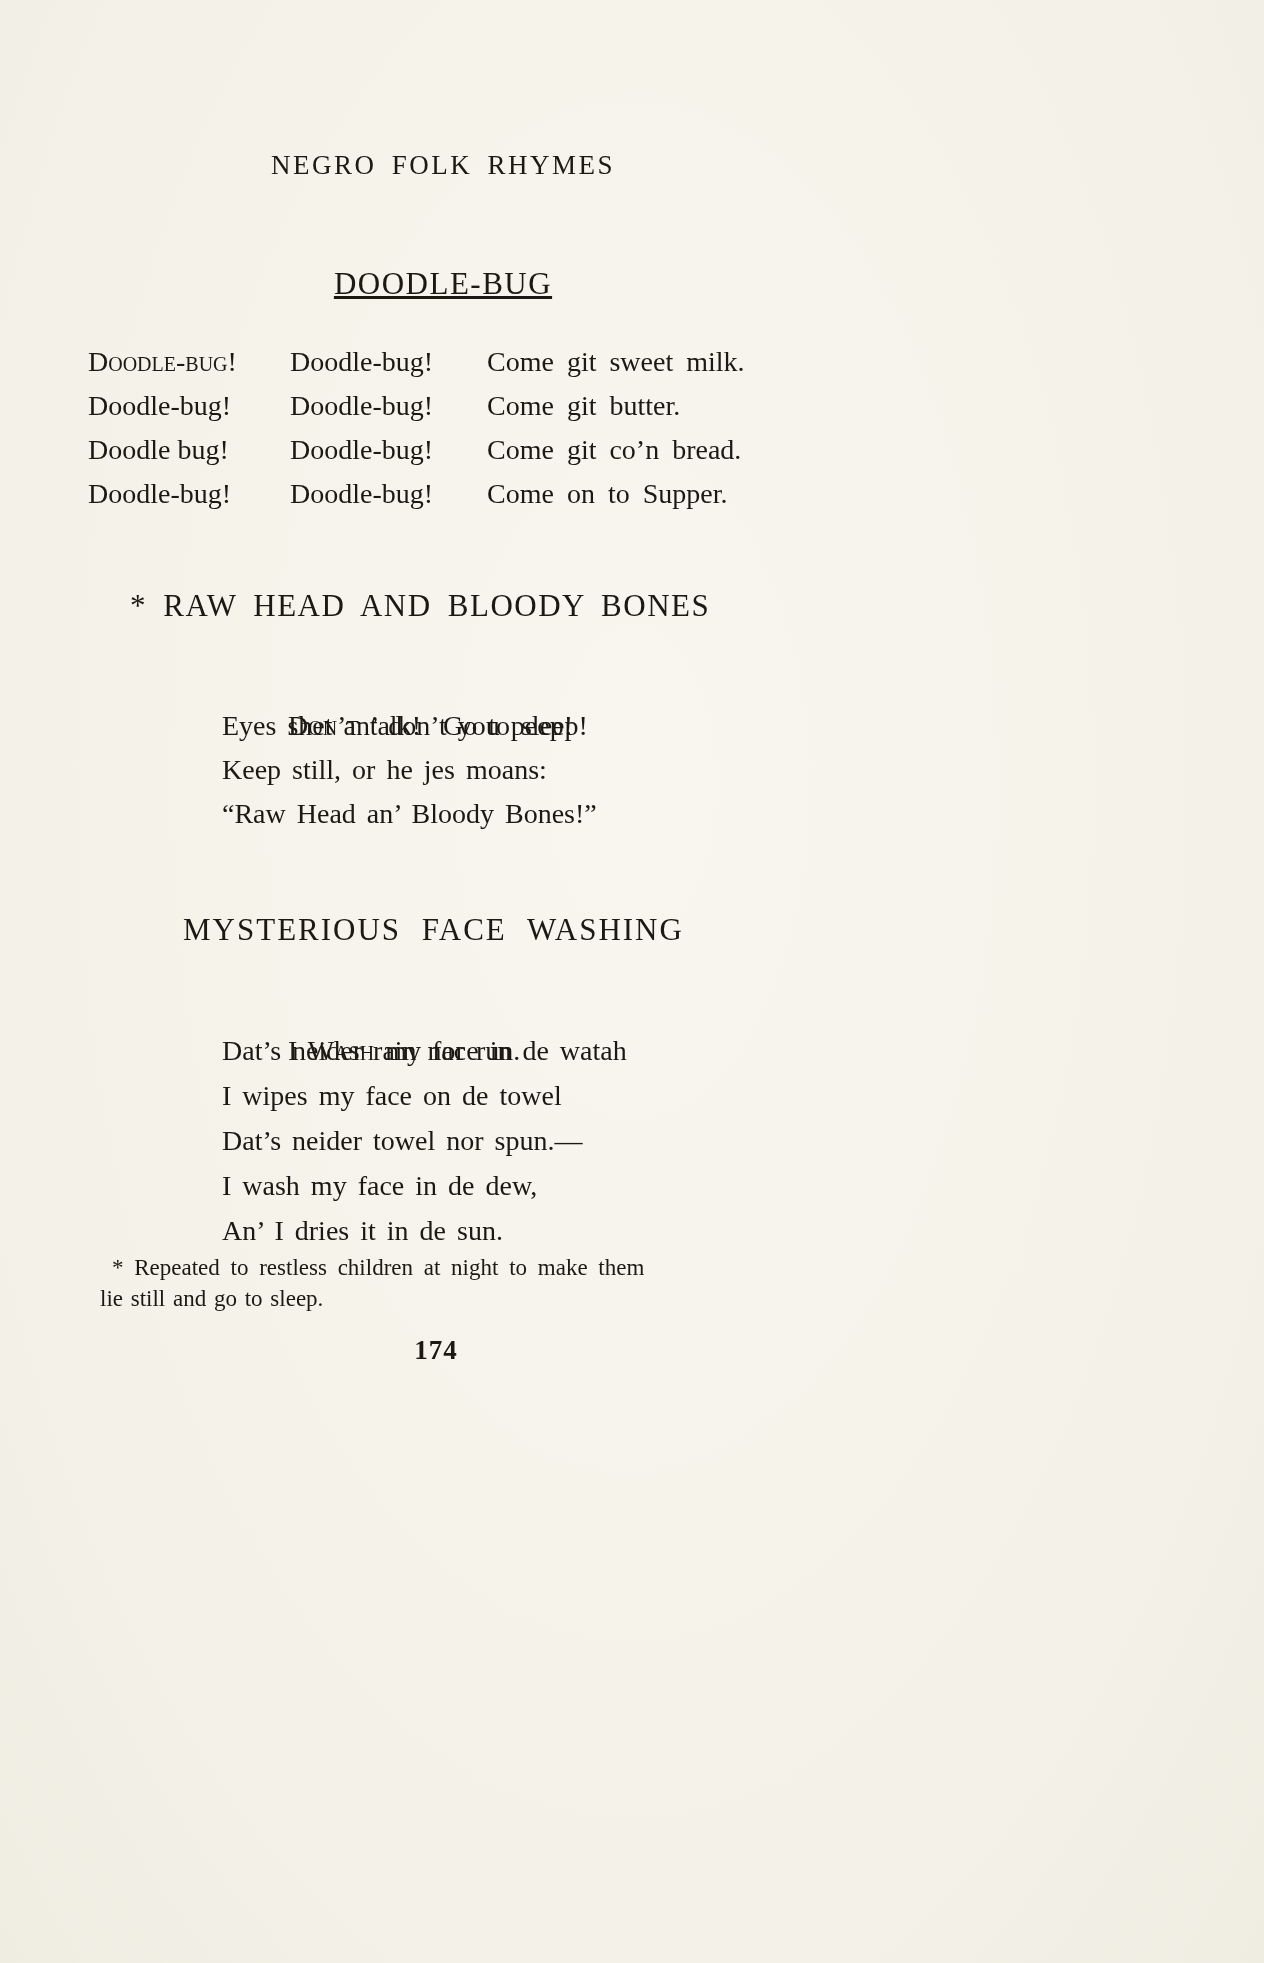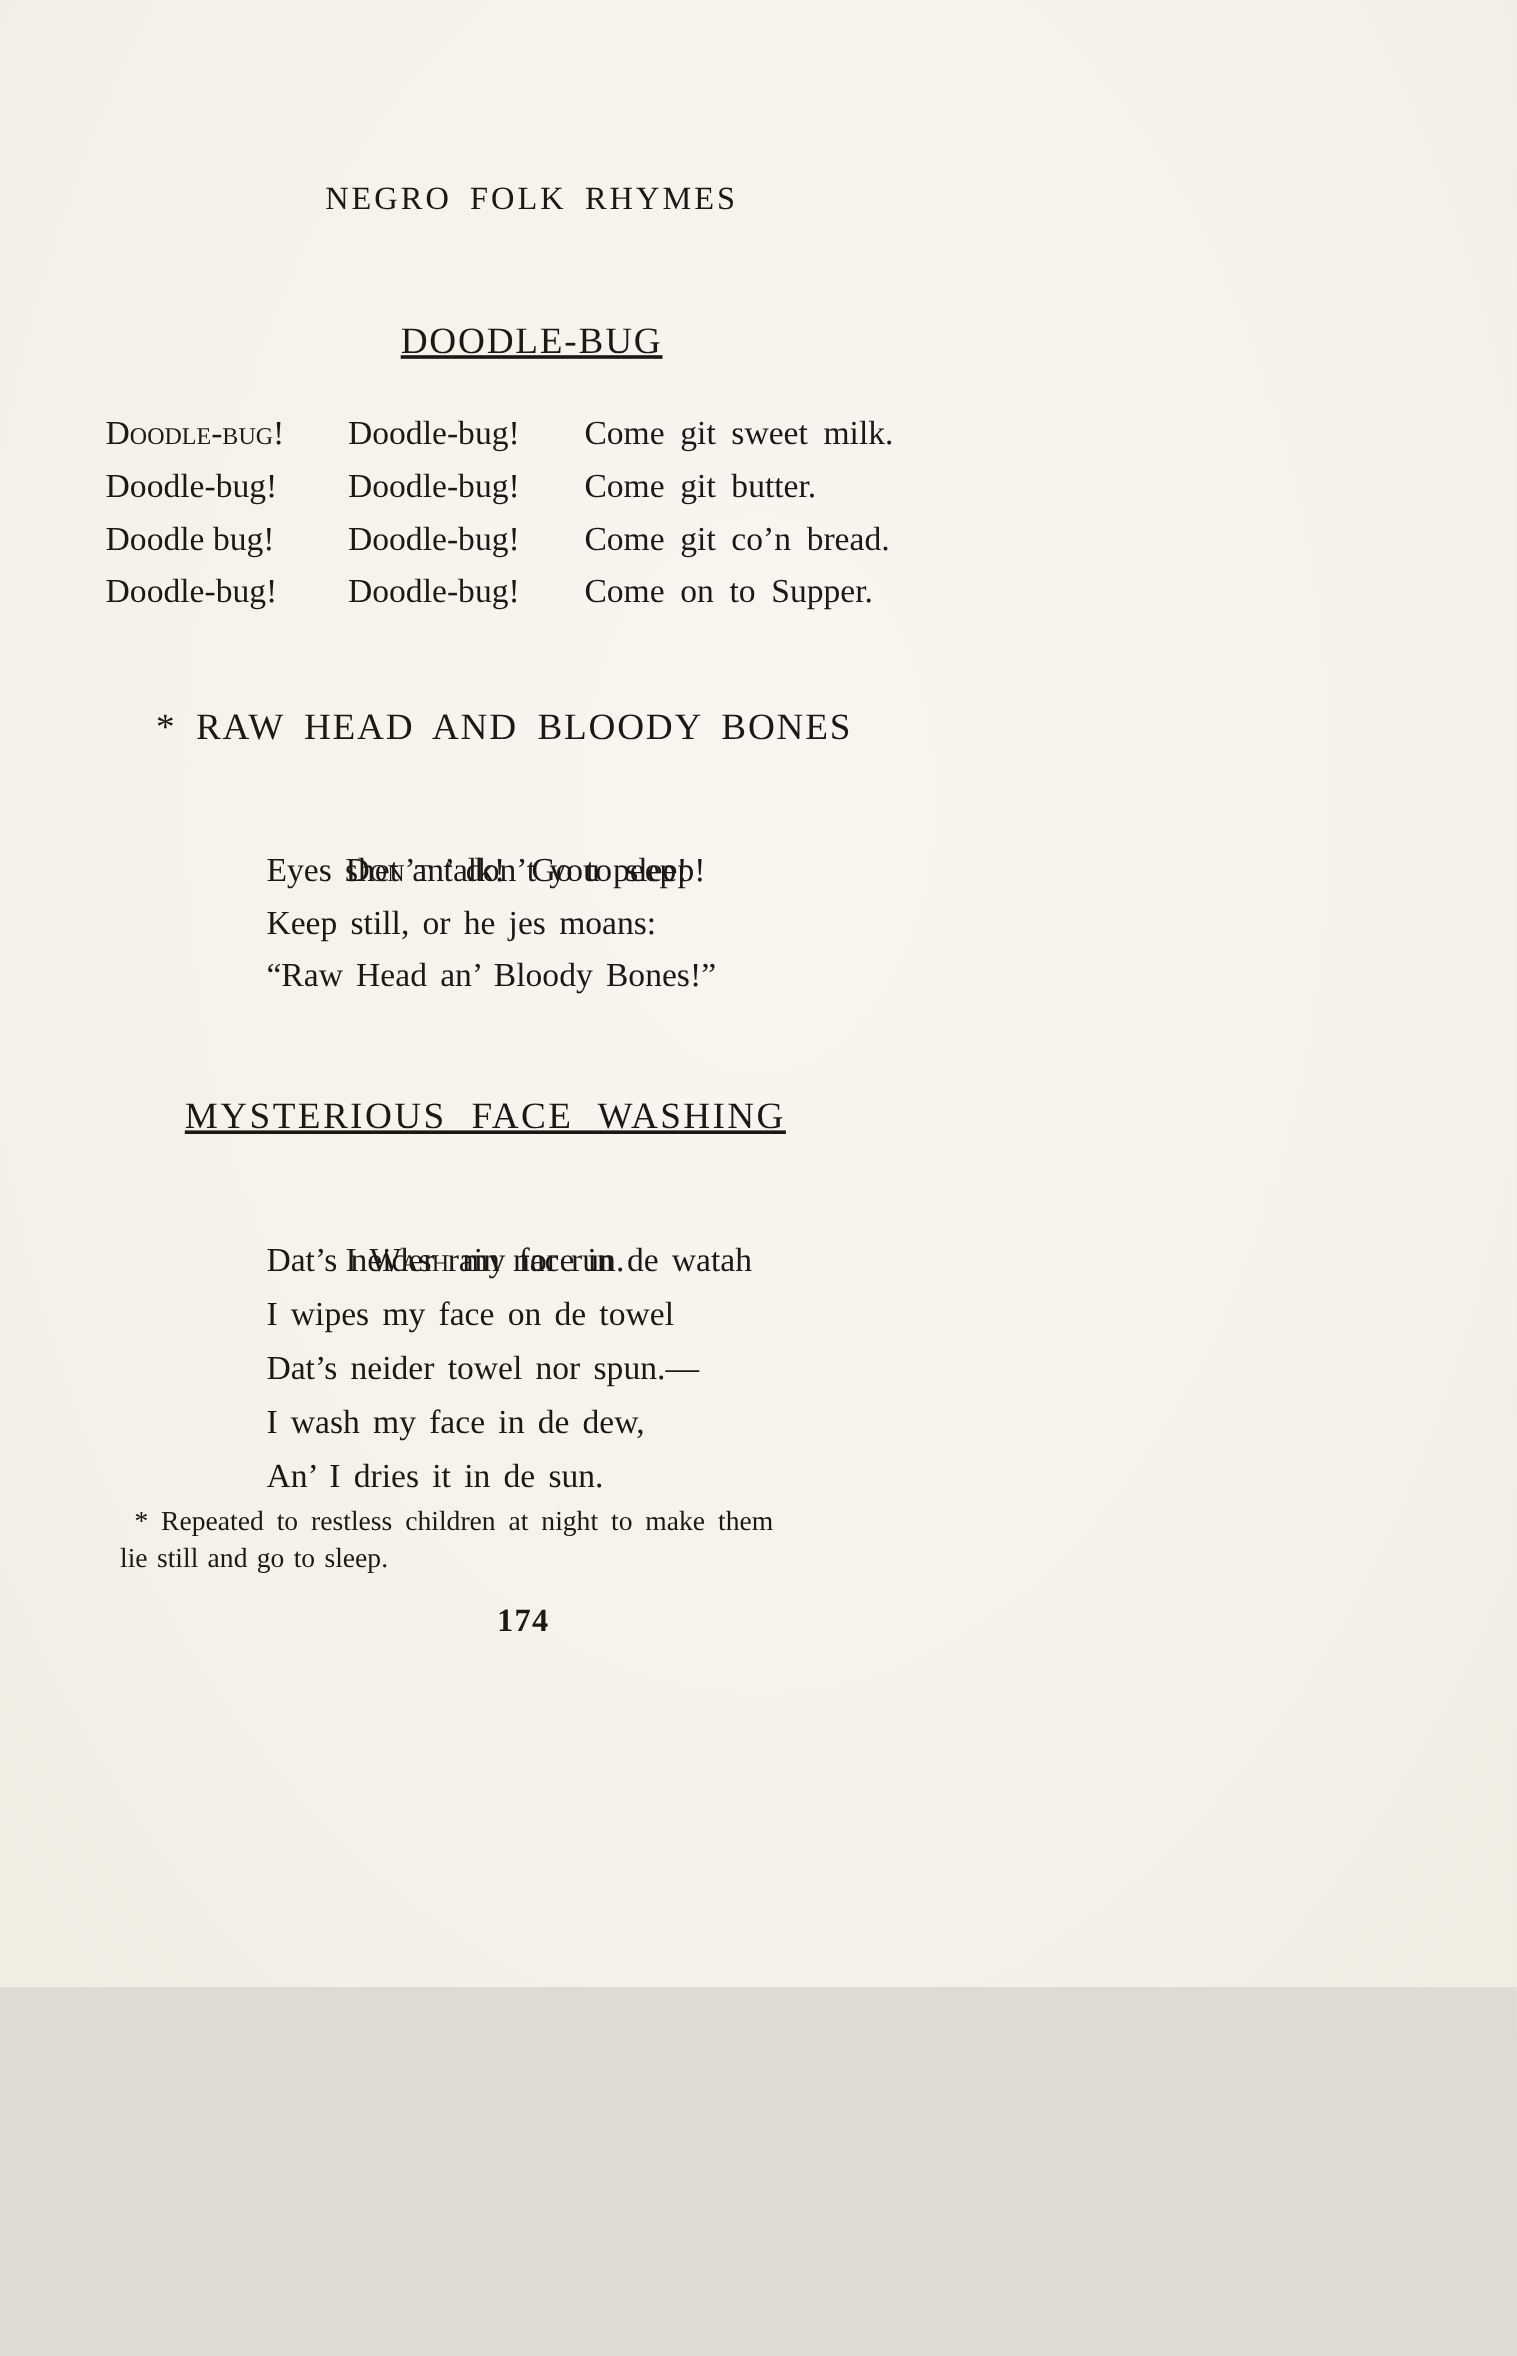--- a/index.html
+++ b/index.html
@@ -1,20 +1,20 @@
 <!DOCTYPE html>
 <html><head>
 <meta charset="utf-8">
 <style>
   * { box-sizing: border-box; }
   html, body { margin: 0; padding: 0; background: #dedbd2; }
   .page {
     position: relative;
     width: 1264px;
-    height: 1656px;
+    height: 1963px;
     margin: 0 auto;
     background: #f6f3eb;
     background-image: radial-gradient(ellipse at 50% 40%, #f8f6ef 0%, #f4f1e8 70%, #efece2 100%);
     font-family: "Liberation Serif", "DejaVu Serif", serif;
     color: #1c1914;
     overflow: hidden;
   }
   .center-col {
     position: absolute;
     left: 0;
@@ -34,21 +34,21 @@
     text-decoration: underline;
   }
   .title-doodle { top: 266px; }
   .title-abs {
     position: absolute;
     font-size: 31px;
     letter-spacing: 1.5px;
     word-spacing: 7px;
   }
   .title-rawhead { left: 130px; top: 588px; }
-  .title-mysterious { left: 154px; top: 912px; letter-spacing: 2px; word-spacing: 11px; text-decoration: underline; }
+  .title-mysterious { left: 183px; top: 912px; letter-spacing: 2px; word-spacing: 11px; }
   .sc { font-variant: small-caps; }
   .doodle-grid {
     position: absolute;
     left: 88px;
     top: 340px;
     font-size: 28px;
   }
   .doodle-row {
     display: grid;
     grid-template-columns: 202px 197px 1fr;

